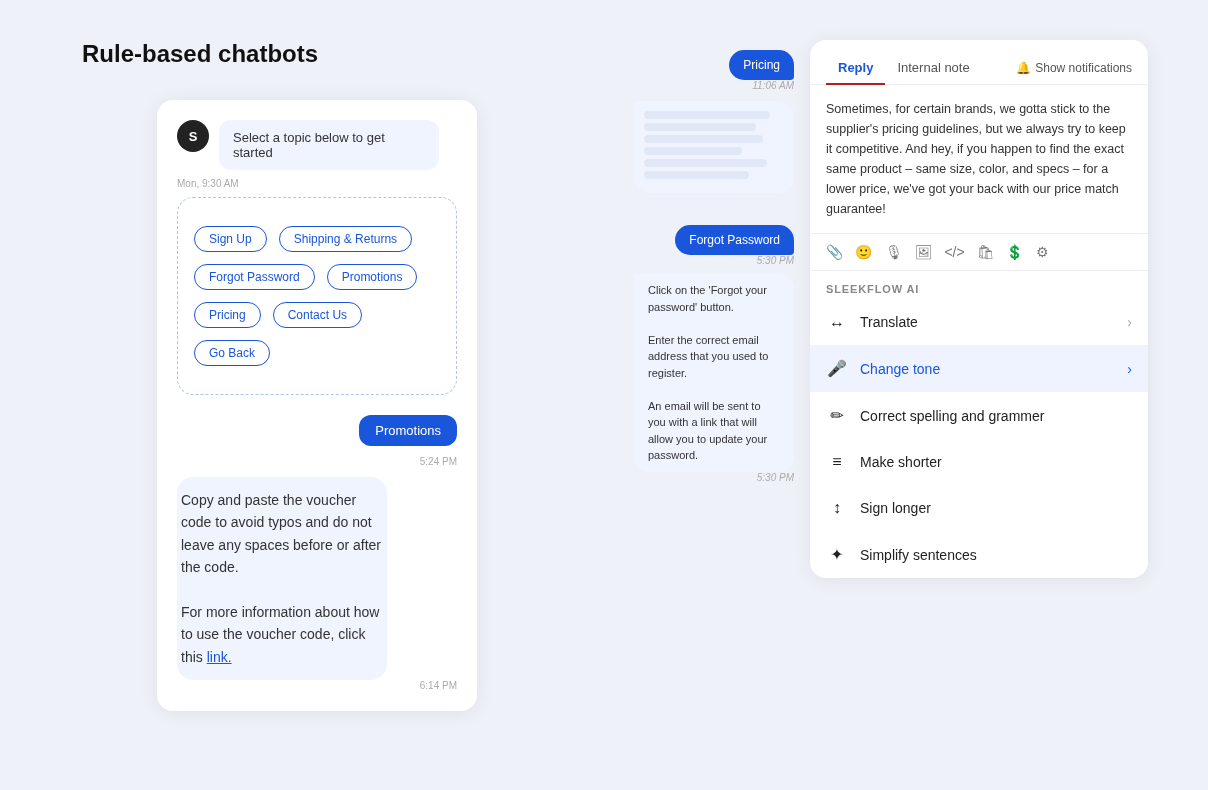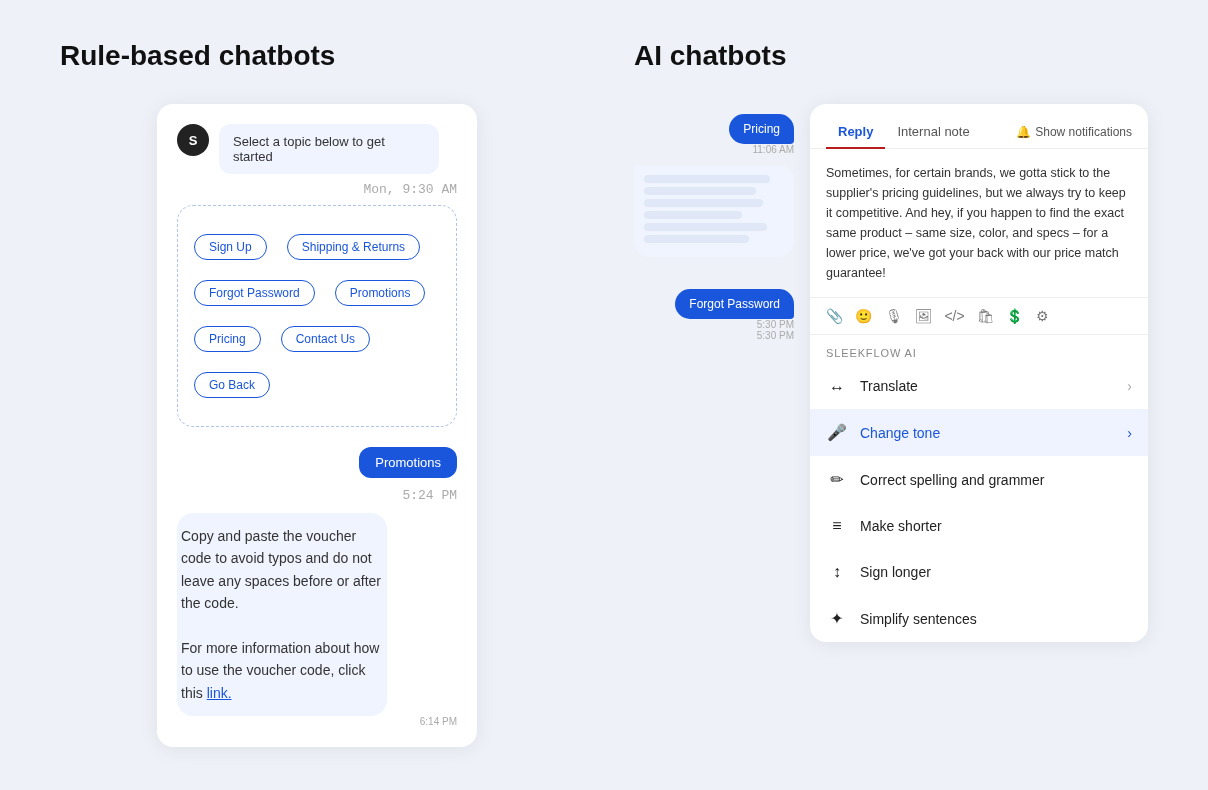--- a/index.html
+++ b/index.html
@@ -18,25 +18,26 @@
       width: 100%;
       gap: 60px;
     }
     .column {
       flex: 1;
       display: flex;
       flex-direction: column;
       align-items: center;
     }
     .column-title {
-      font-size: 28px;
+      font-size: 24px;
       font-weight: 800;
       color: #111;
       margin-bottom: 32px;
       align-self: flex-start;
+      margin-left: 22px;
     }
     .chat-header {
       display: flex;
       align-items: flex-start;
       gap: 10px;
       margin-bottom: 8px;
     }
     .avatar {
       width: 32px;
       height: 32px;
@@ -52,30 +53,29 @@
     }
     .chat-bubble-bot {
       background: #f0f4ff;
       border-radius: 12px;
       padding: 10px 14px;
       font-size: 13px;
       color: #333;
       max-width: 220px;
     }
     .timestamp {
-      font-size: 13px;
+      font-size: 10px;
       color: #aaa;
-      text-align: right;
+      text-align: left;
       margin: 6px 0;
-      font-family: Liberation Mono, monospace;
     }
     .button-grid {
       display: flex;
       flex-wrap: wrap;
-      gap: 20px;
+      gap: 12px;
       margin: 12px 0;
     }
     .chat-btn {
       border: 1.5px solid #1a56db;
       background: #fff;
       color: #1a56db;
       border-radius: 20px;
       padding: 5px 14px;
       font-size: 12px;
       cursor: pointer;
@@ -135,20 +135,21 @@
       color: #fff;
       border-radius: 16px 16px 4px 16px;
       padding: 8px 14px;
       font-size: 12px;
       align-self: flex-end;
     }
     .msg-time {
       font-size: 10px;
       color: #aaa;
       text-align: right;
+      font-style: italic;
     }
     .msg-bubble-agent {
       background: #f0f4ff;
       border-radius: 4px 16px 16px 16px;
       padding: 8px 14px;
       font-size: 11px;
       color: #333;
       line-height: 1.5;
     }
     .forgot-bubble {
@@ -218,21 +219,21 @@
       border-bottom: 1px solid #eee;
     }
     .toolbar-icon {
       color: #777;
       font-size: 14px;
       cursor: pointer;
     }
     .ai-section-label {
       padding: 12px 16px 4px;
       font-size: 11px;
-      font-weight: 400;
+      font-weight: 700;
       color: #888;
       letter-spacing: 0.08em;
     }
     .ai-menu-item {
       display: flex;
       align-items: center;
       padding: 14px 16px;
       gap: 12px;
       cursor: pointer;
       font-size: 14px;
@@ -301,21 +302,20 @@
           Copy and paste the voucher code to avoid typos and do not leave any spaces before or after the code.
           <br><br>
           For more information about how to use the voucher code, click this <a href="#">link.</a>
         </div>
         <div class="timestamp-right">6:14 PM</div>
       </div>
     </div>
   </div>
 
   <div class="column">
-    <div class="column-title">AI chatbots</div>
 
     <div class="ai-panel-wrapper">
 
       <div class="chat-messages-panel">
         <div style="margin-top:10px;">
           <div style="display:flex;flex-direction:column;align-items:flex-end;">
             <div class="msg-bubble-user">Pricing</div>
             <div class="msg-time">11:06 AM</div>
           </div>
 
@@ -326,20 +326,25 @@
             <div class="line-placeholder" style="width:70%;"></div>
             <div class="line-placeholder" style="width:88%;"></div>
             <div class="line-placeholder" style="width:75%;"></div>
           </div>
         </div>
 
         <div style="margin-top:20px;">
           <div style="display:flex;flex-direction:column;align-items:flex-end;">
             <div class="forgot-bubble">Forgot Password</div>
             <div class="msg-time">5:30 PM</div>
+          </div>
+          <div class="msg-bubble-agent" style="margin-top:8px; font-size:11px;">
+            Click on the 'Forgot your password' button.<br><br>
+            Enter the correct email address that you used to register.<br><br>
+            An email will be sent to you with a link that will allow you to update your password.
           </div>
           <div class="msg-time">5:30 PM</div>
         </div>
       </div>
 
       <div class="ai-main-panel">
 
         <div class="reply-tabs">
           <div class="tab active">Reply</div>
           <div class="tab">Internal note</div>

